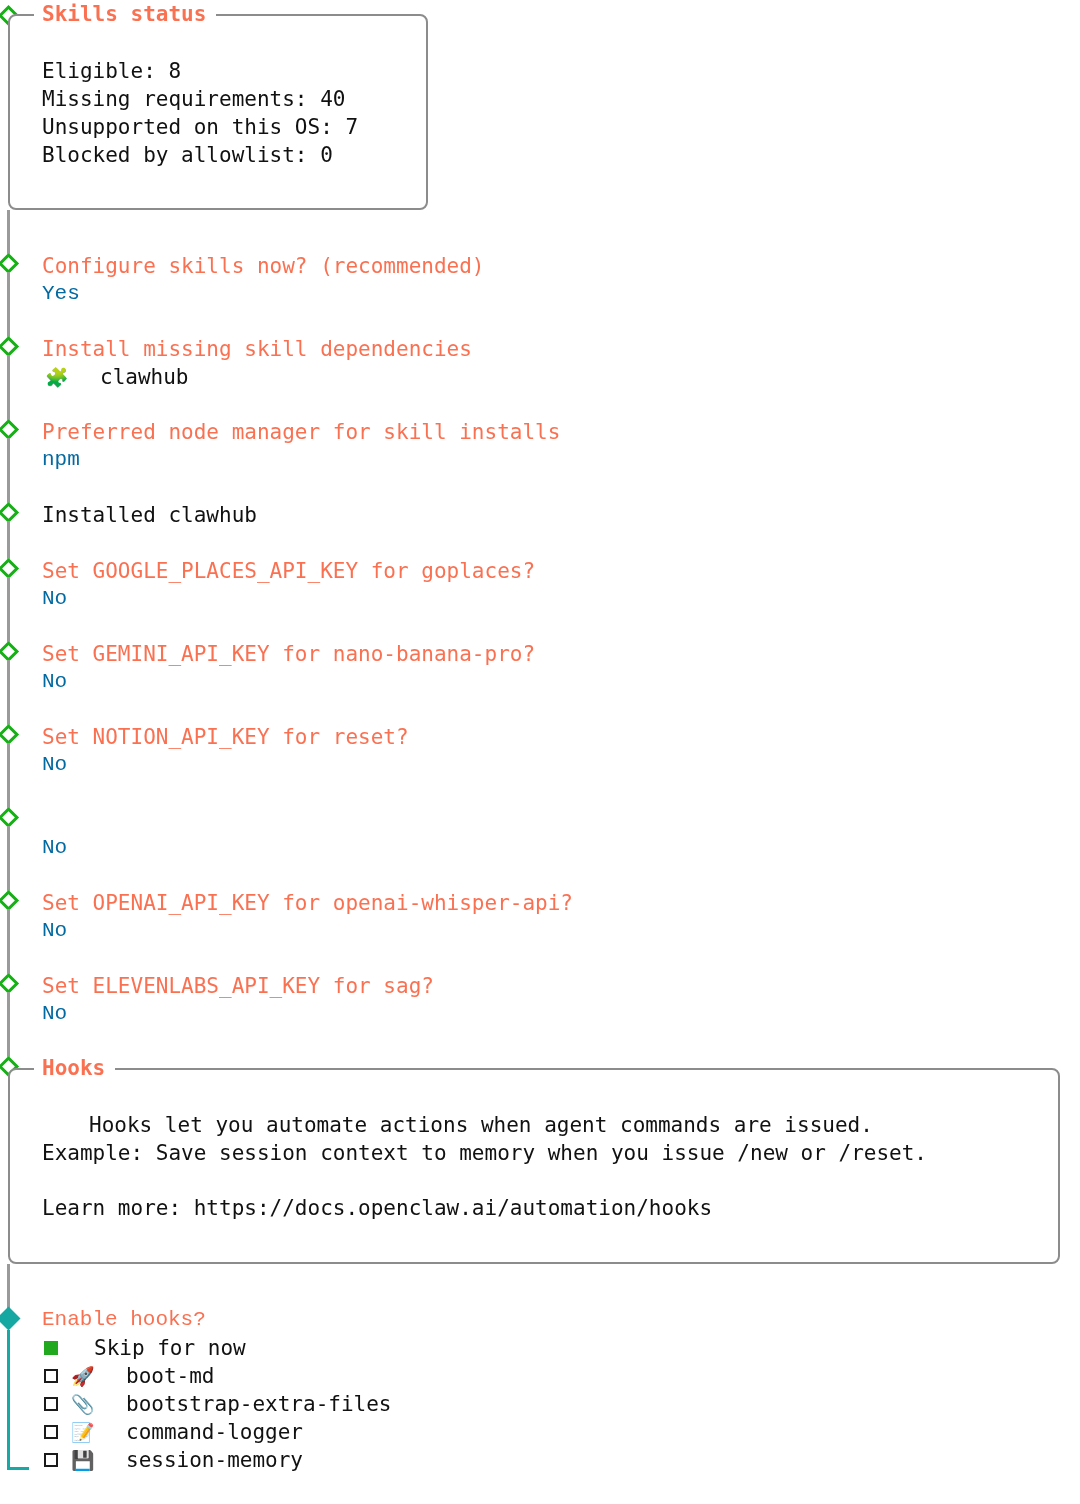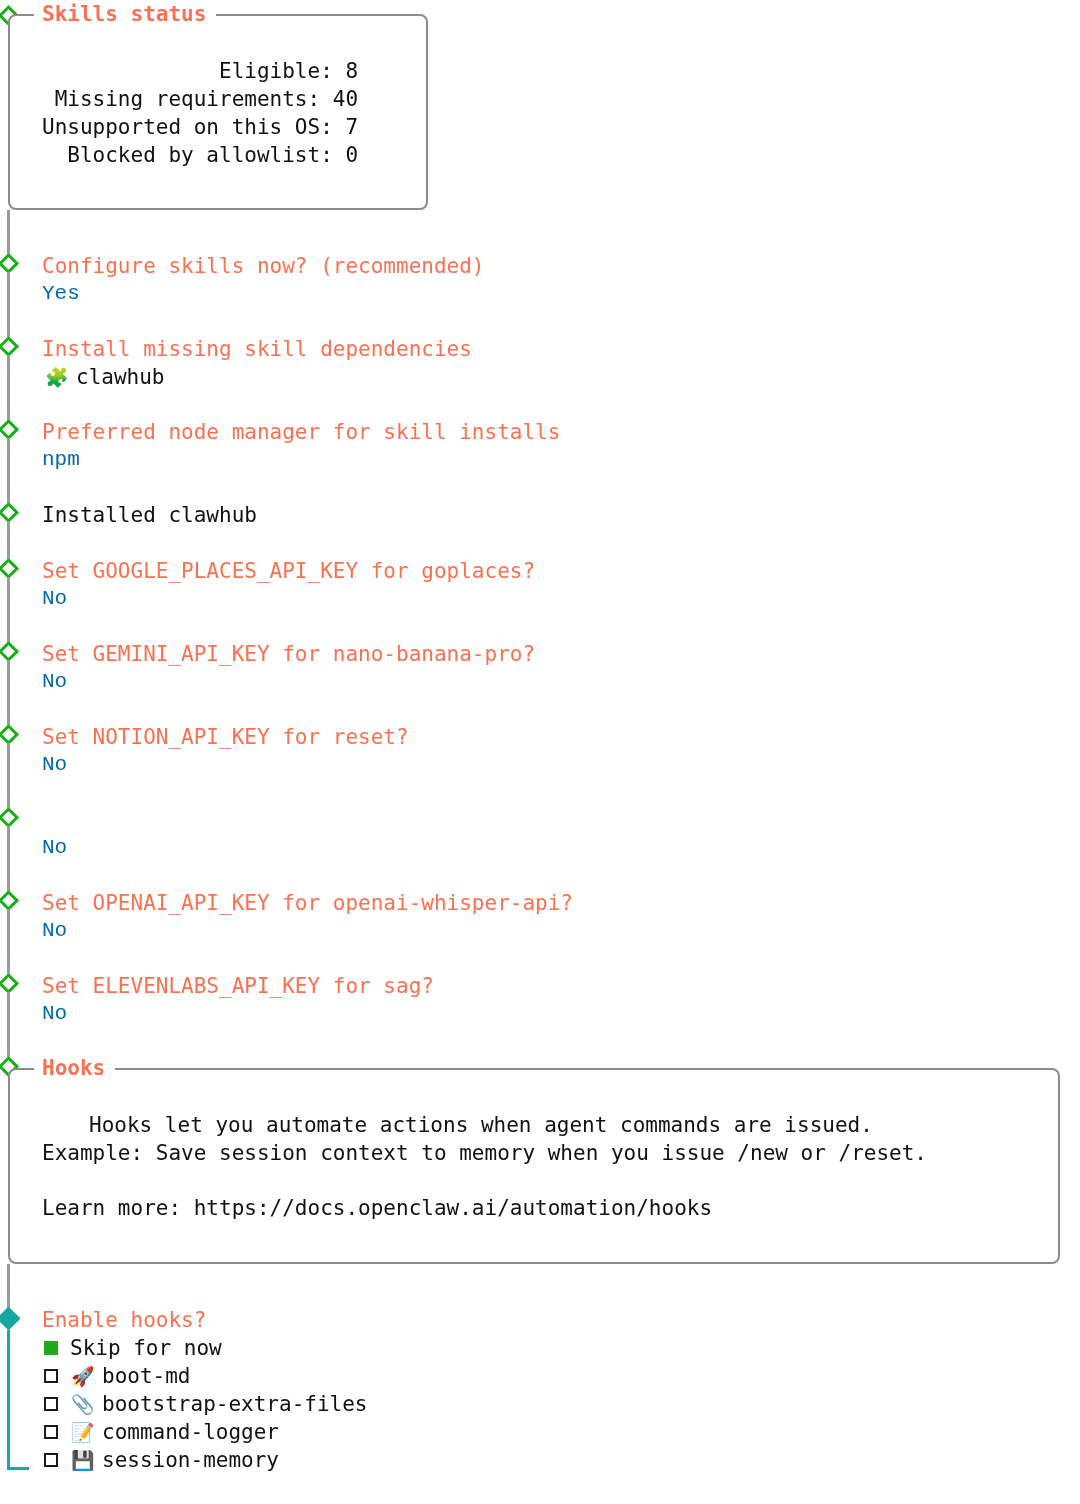--- a/index.html
+++ b/index.html
@@ -123,32 +123,32 @@
   .box-marker.off { background: #ffffff; border: 2px solid #1a1a1a; }
   .emoji {
     display: inline-block;
     width: 26px;
     margin-right: 6px;
     font-family: "DejaVu Sans", sans-serif;
     font-size: 19px;
     text-align: center;
     flex: 0 0 auto;
   }
-  .opt-label { flex: 0 0 auto; }
+  .opt-label { flex: 0 0 auto; margin-left: 24px; }
 </style>
 </head>
 <body>
 
 <div class="screen">
 
   <div class="bullet hollow" style="top:8px;"></div>
 
   <div class="panel" style="left:8px; top:14px; width:420px; height:196px;"></div>
   <div class="panel-title" style="left:34px; top:4px;">Skills status</div>
-  <div class="panel-body" style="left:42px; top:57px;text-align:right;">Eligible: 8
+  <div class="panel-body" style="left:42px; top:57px;">Eligible: 8
 Missing requirements: 40
 Unsupported on this OS: 7
 Blocked by allowlist: 0</div>
 
   <div class="rail" style="top:210px; height:50px;"></div>
 
   <div class="bullet hollow" style="top:256px;"></div>
   <div class="row q" style="left:42px; top:252px;">Configure skills now? (recommended)</div>
   <div class="row a" style="left:42px; top:280px;">Yes</div>
   <div class="rail" style="top:272px; height:68px;"></div>
@@ -203,21 +203,21 @@
 
   <div class="panel" style="left:8px; top:1068px; width:1052px; height:196px;"></div>
   <div class="panel-title" style="left:34px; top:1058px;">Hooks</div>
   <div class="panel-body" style="left:42px; top:1111px;margin-left:47px;">Hooks let you automate actions when agent commands are issued.</div>
   <div class="panel-body" style="left:42px; top:1194px;">Learn more: https://docs.openclaw.ai/automation/hooks</div>
   <div class="panel-body" style="left:42px; top:1139px;">Example: Save session context to memory when you issue /new or /reset.</div>
 
   <div class="rail" style="top:1264px; height:46px;"></div>
 
   <div class="bullet filled" style="top:1310px;"></div>
-  <div class="row q" style="left:42px; top:1306px;">Enable hooks?</div>
+  <div class="row q" style="left:42px; top:1306px;font-family:Liberation Mono, monospace;">Enable hooks?</div>
 
   <div class="rail teal" style="top:1330px; height:140px;"></div>
   <div class="rail-hook" style="top:1467px;"></div>
 
   <div class="opt" style="left:44px; top:1334px;">
     <span class="box-marker on"></span>
     <span class="opt-label">Skip for now</span>
   </div>
 
   <div class="opt" style="left:44px; top:1362px;">

